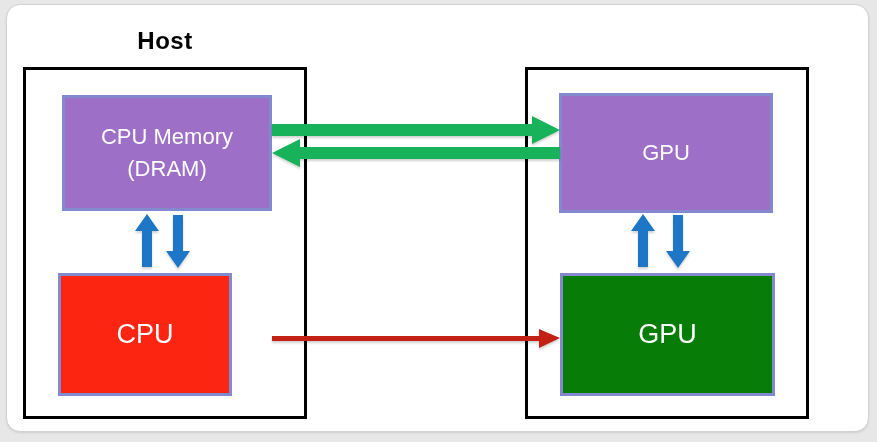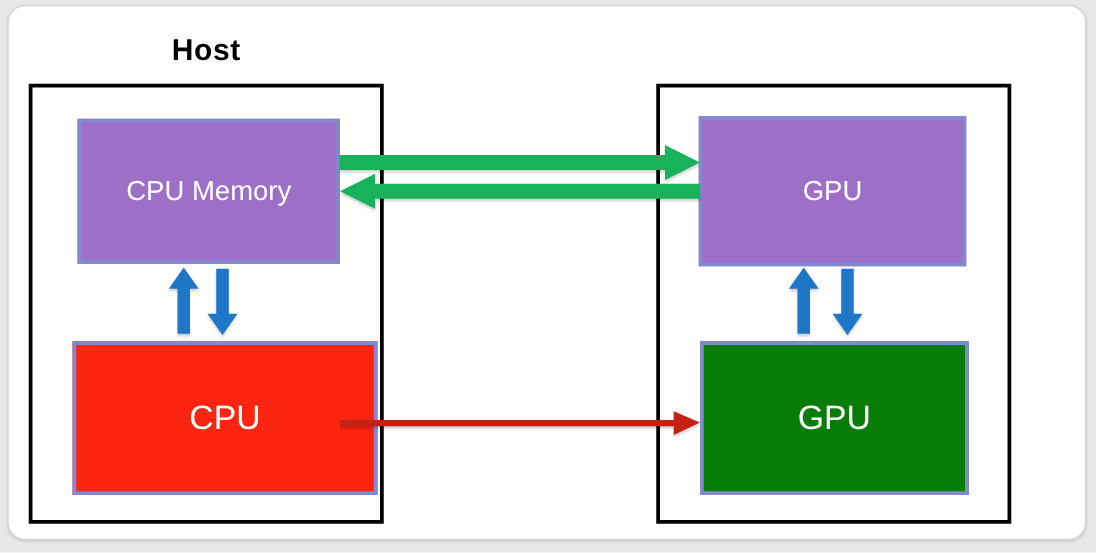--- a/index.html
+++ b/index.html
@@ -53,21 +53,21 @@
     display:flex;flex-direction:column;align-items:center;justify-content:center;
     border:3px solid var(--box-border);
     box-sizing:border-box;
     color:var(--box-text);
     text-align:center;
   }
   .node .line{display:block;line-height:1.45;}
   .memory-node{background:var(--memory-fill);font-size:22px;}
   .cpu-memory{left:62px;top:95px;width:210px;height:116px;}
   .gpu-memory{left:559px;top:93px;width:214px;height:120px;}
-  .cpu-node{left:58px;top:273px;width:244px;height:123px;background:var(--cpu-fill);font-size:27px;}
+  .cpu-node{left:58px;top:273px;width:174px;height:123px;background:var(--cpu-fill);font-size:27px;}
   .gpu-node{left:560px;top:273px;width:215px;height:123px;background:var(--gpu-fill);font-size:27px;}
   svg.arrows{
     position:absolute;left:0;top:0;width:877px;height:442px;
     pointer-events:none;
   }
   .arrow-green{fill:var(--arrow-green);}
   .arrow-blue{fill:var(--arrow-blue);}
   .arrow-red{fill:var(--arrow-red);}
   svg.arrows polygon{filter:drop-shadow(0 2px 1px rgba(0,0,0,0.18));}
 </style>
@@ -77,20 +77,21 @@
 <div class="stage">
   <div class="card"></div>
 
   <div class="group-title title-host">Host</div>
 
   <div class="frame frame-host"></div>
   <div class="frame frame-device"></div>
 
   <div class="node memory-node cpu-memory">
     <span class="line">CPU Memory</span>
+    <span class="line">(DRAM)</span>
   </div>
 
   <div class="node cpu-node">
     <span class="line">CPU</span>
   </div>
 
   <div class="node memory-node gpu-memory">
     <span class="line">GPU</span>
   </div>
 

